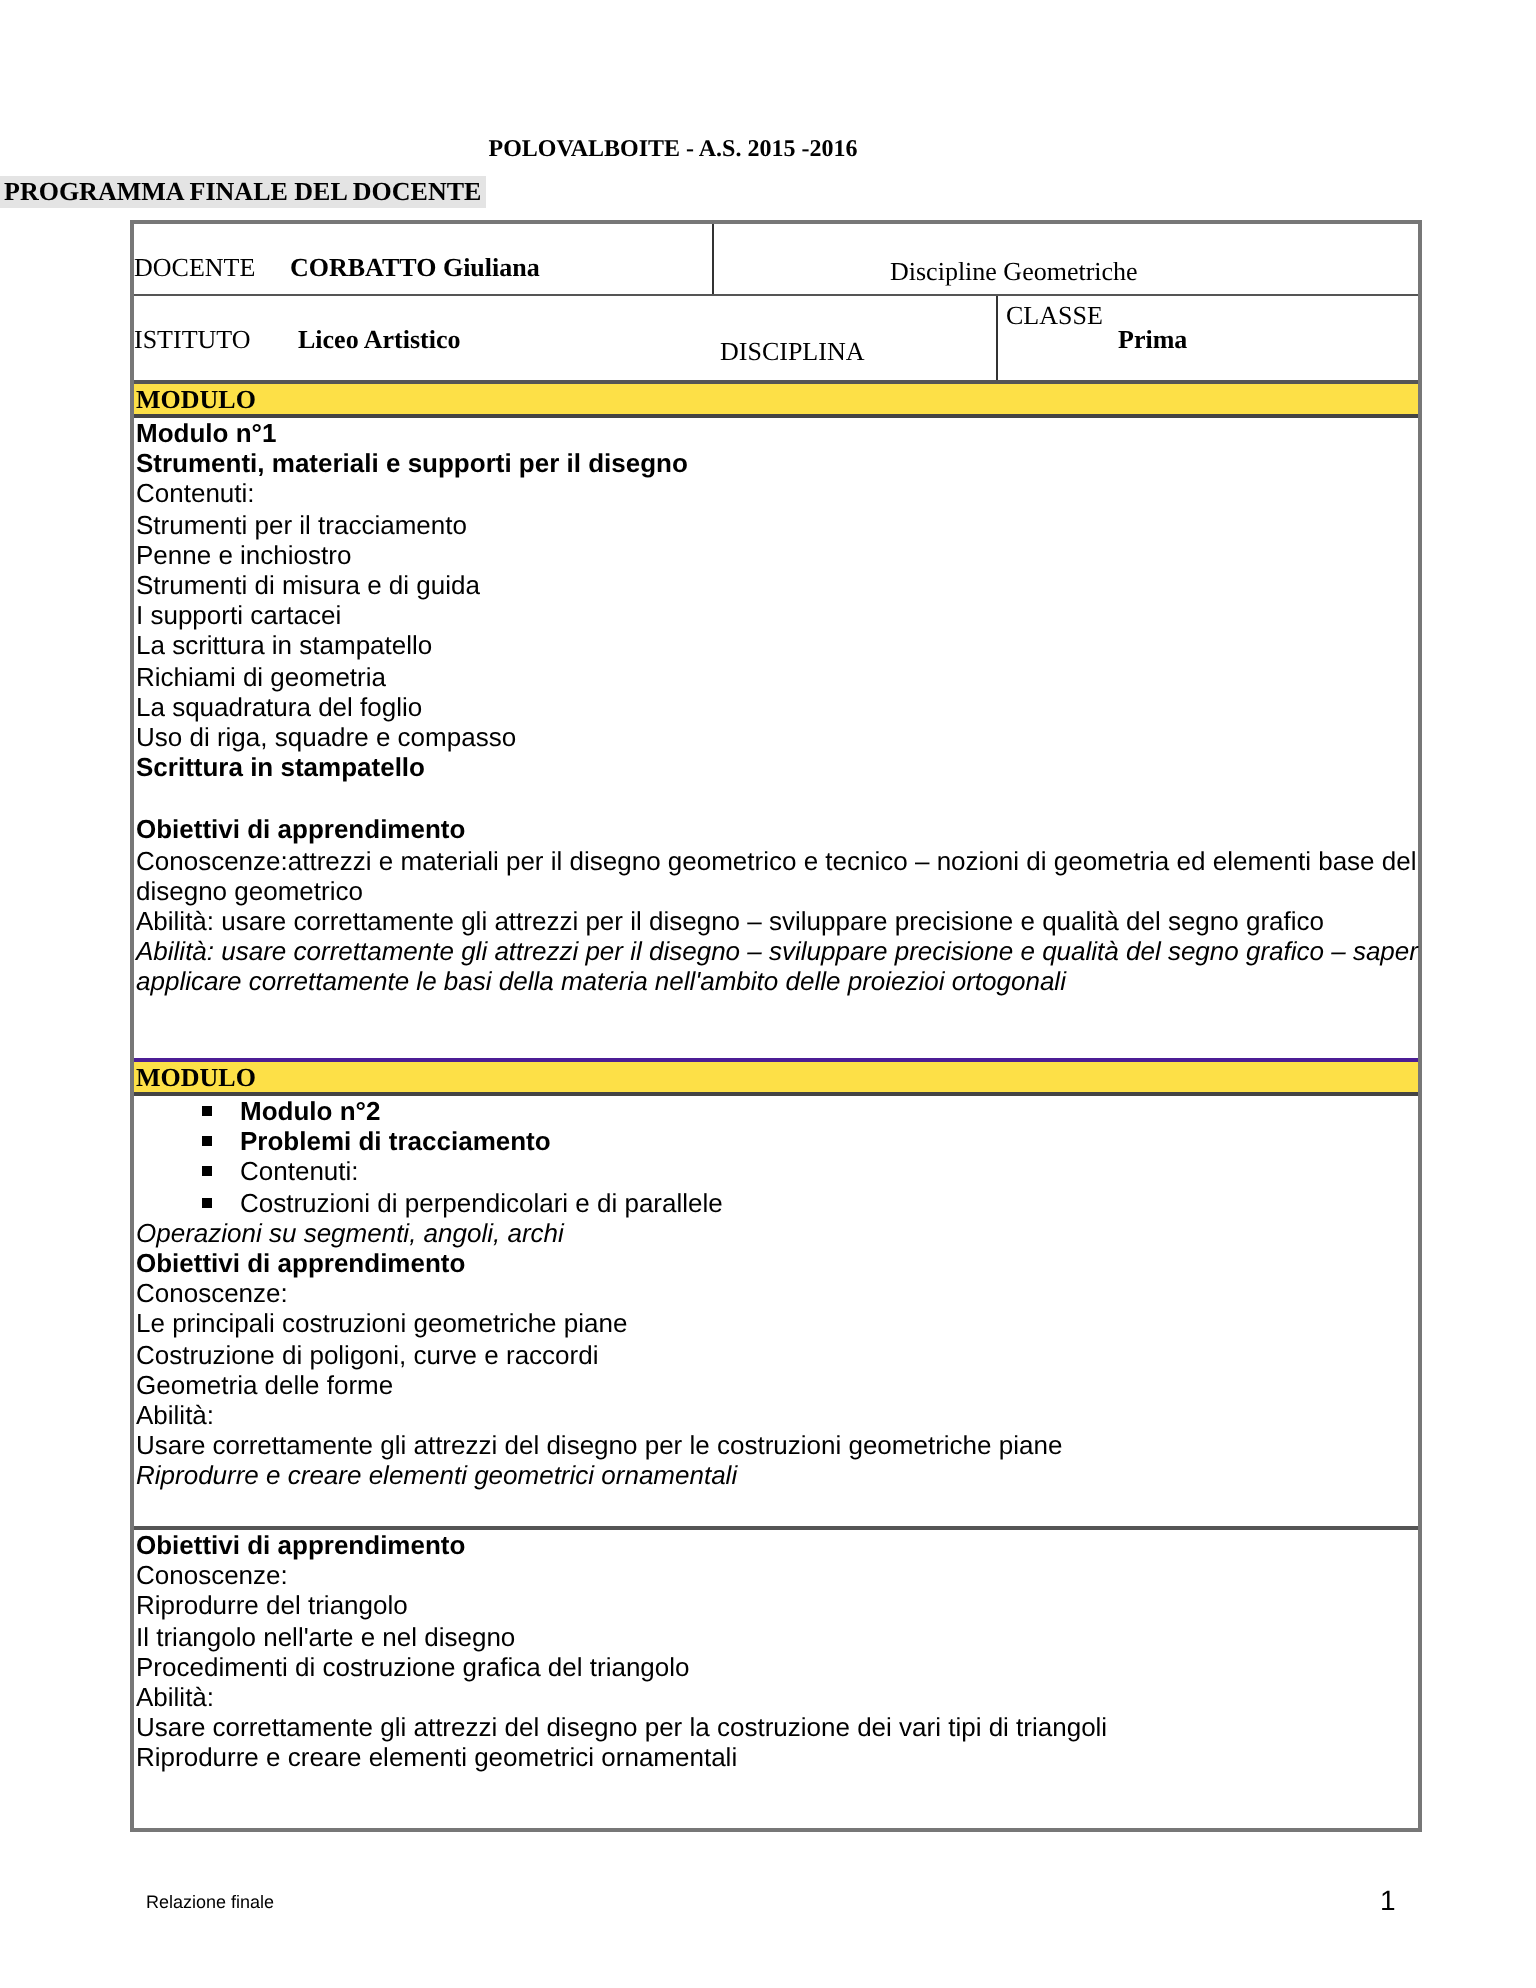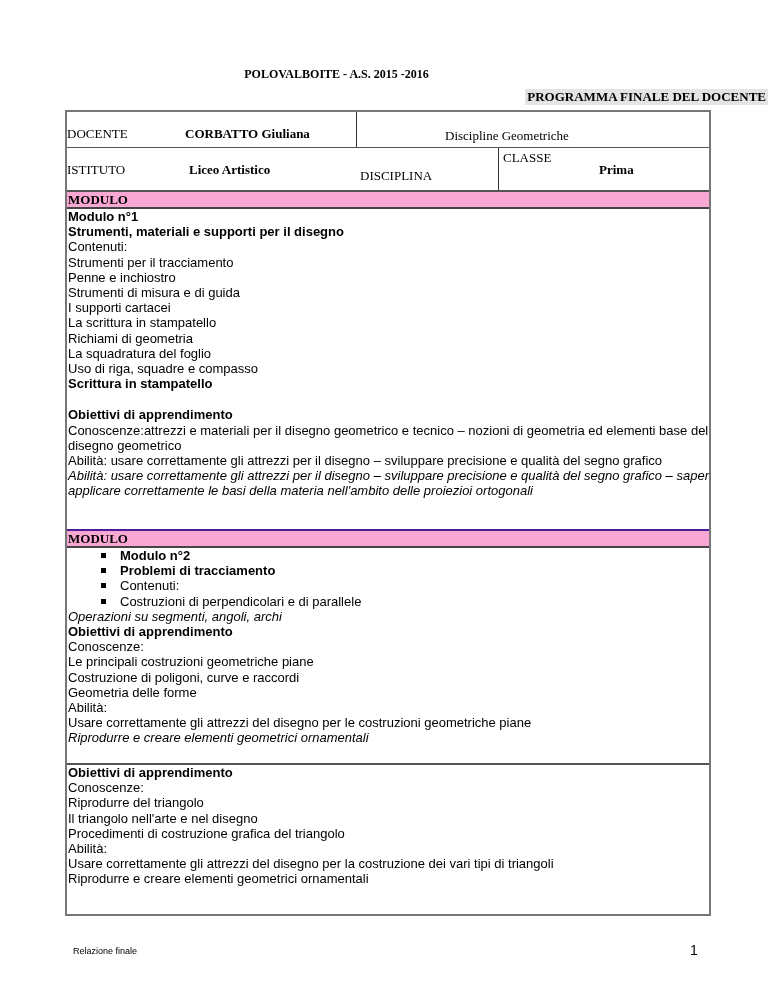--- a/index.html
+++ b/index.html
@@ -2,32 +2,32 @@
 <html><head>
   <meta charset="utf-8">
   <style>
     html, body { margin: 0; padding: 0; background: #ffffff; }
     body { width: 768px; height: 994px; position: relative; overflow: hidden; color: #000; }
     .page { position: absolute; left: 0; top: 0; width: 768px; height: 994px; background: #fff; }
     .serif { font-family: "Liberation Serif", "DejaVu Serif", serif; }
     .sans { font-family: "Liberation Sans", "DejaVu Sans", sans-serif; }
 
     .school-title { position: absolute; top: 67px; left: 0; width: 673px; text-align: center; font-size: 12px; font-weight: bold; }
-    .doc-title-wrap { position: absolute; top: 87px; left: 0; width: 768px; text-align: right; }
+    .doc-title-wrap { position: absolute; top: 87px; left: 0; width: 768px; text-align: left; }
     .doc-title { display: inline-block; background: #e4e4e4; font-size: 13px; font-weight: bold; padding: 0 2px; line-height: 16px; }
 
     .frame { position: absolute; left: 65px; top: 110px; width: 642px; border: 2px solid #777; border-bottom: 2px solid #777; }
     .row { position: relative; border-bottom: 1px solid #555; box-sizing: border-box; }
     .hdr-row { height: 36px; }
     .hdr-row2 { height: 44px; border-bottom: 2px solid #555; }
     .cell-label { position: absolute; font-size: 13px; }
-    .cell-val { position: absolute; font-size: 13px; font-weight: bold; margin-left: 40px; }
+    .cell-val { position: absolute; font-size: 13px; font-weight: bold; }
     .vdiv { position: absolute; top: 0; bottom: 0; width: 1px; background: #333; }
 
-    .mod-head { background: #f9a8d4; font-size: 13px; font-weight: bold; padding-left: 1px; line-height: 15px; border-bottom: 2px solid #444; }
+    .mod-head { background: #fde047; font-size: 13px; font-weight: bold; padding-left: 1px; line-height: 15px; border-bottom: 2px solid #444; }
     .block { font-size: 13px; line-height: 15.2px; padding-left: 1px; }
     .block .b { font-weight: bold; }
     .block .i { font-style: italic; }
     .bullets { margin: 0; padding: 0; list-style: none; }
     .bullets li { position: relative; padding-left: 52px; }
     .bullets li .sq { position: absolute; left: 33px; top: 5px; width: 5px; height: 5px; background: #000; }
 
     .sec1 { height: 320px; border-bottom: 2px solid #4c1d95; }
     .sec2 { height: 215px; border-bottom: 2px solid #555; }
     .sec3 { height: 149px; }

